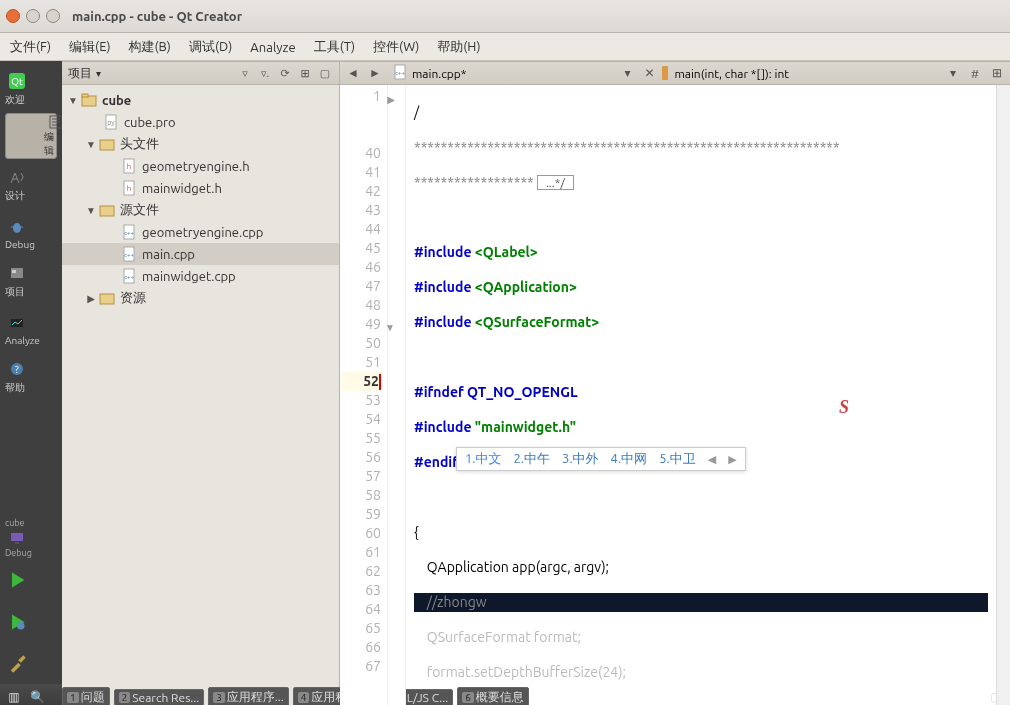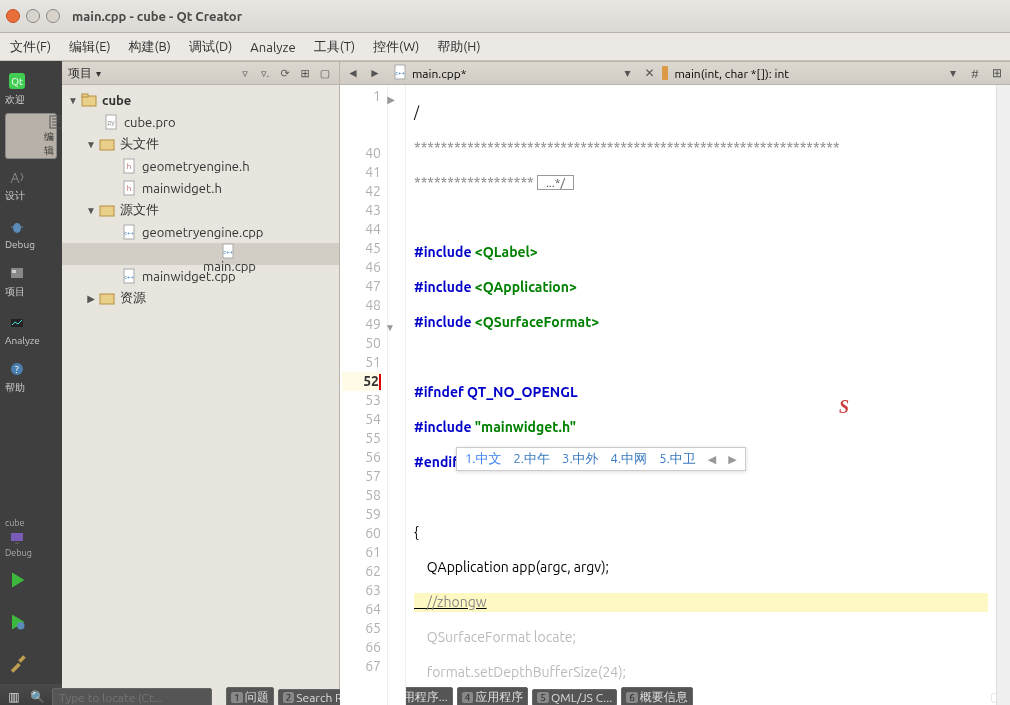--- a/index.html
+++ b/index.html
@@ -20,40 +20,40 @@
 .rail-green svg { fill: #3cb83c; }
 .rail-hammer svg { fill: #c0a050; }
 .main-col { flex: 1; display: flex; flex-direction: column; background: #d5d1ca; }
 .sub-row { flex: 1; display: flex; }
 .proj-panel { width: 278px; background: #e6e2db; display: flex; flex-direction: column; border-right: 1px solid #b8b3ab; }
 .panel-hdr { height: 24px; background: linear-gradient(#dcd8d0,#d0ccc4); display: flex; align-items: center; padding: 0 6px; font-size: 12px; color: #333; border-bottom: 1px solid #b8b3ab; border-top: 1px solid #b8b3ab; }
 .panel-hdr .spacer { flex: 1; }
 .panel-hdr .hicon { width: 16px; height: 16px; margin-left: 4px; display: flex; align-items: center; justify-content: center; font-size: 11px; color: #555; cursor: pointer; }
 .tree { flex: 1; overflow: auto; padding: 4px 0; font-size: 13px; color: #333; background: #e8e5df; }
 .tree-row { display: flex; align-items: center; height: 22px; padding-left: 4px; cursor: pointer; }
-.tree-row.selected { background: #d2cec6; flex-direction: column; }
+.tree-row.selected { background: #d2cec6; }
 .tree-row .arrow { width: 14px; display: inline-flex; justify-content: center; color: #555; font-size: 10px; }
 .tree-row .ficon { width: 18px; height: 16px; display: inline-flex; align-items: center; justify-content: center; margin-right: 4px; }
 .indent1 { padding-left: 22px; }
 .indent2 { padding-left: 40px; }
 .indent3 { padding-left: 58px; }
 .editor-col { flex: 1; display: flex; flex-direction: column; background: #fff; }
 .editor-toolbar { height: 24px; background: linear-gradient(#dcd8d0,#d0ccc4); display: flex; align-items: center; padding: 0 4px; gap: 4px; font-size: 12px; border-bottom: 1px solid #b8b3ab; border-top: 1px solid #b8b3ab; }
 .etb-btn { width: 18px; height: 18px; display: flex; align-items: center; justify-content: center; cursor: pointer; color: #555; }
 .etb-file { flex: 0 0 auto; display: flex; align-items: center; gap: 4px; padding: 0 4px; }
 .etb-crumb { flex: 1; display: flex; align-items: center; gap: 6px; }
 .crumb-bar { display: inline-block; width: 6px; height: 14px; background: #d94; border-radius: 1px; }
 .code-area { flex: 1; display: flex; font-family: "Consolas","Monaco",monospace; font-size: 14px; overflow: hidden; position: relative; }
 .gutter { width: 48px; background: #fff; color: #b0b0b0; text-align: right; padding: 2px 6px 2px 2px; border-right: 1px solid #eee; user-select: none; }
 .gutter .ln { height: 19px; line-height: 19px; position: relative; }
 .gutter .ln .fold { position: absolute; right: -14px; top: 3px; font-size: 10px; color: #999; }
 .foldcol { width: 18px; background: #fff; border-right: 1px solid #eee; }
 .code { flex: 1; padding: 2px 8px; white-space: pre; color: #000; position: relative; }
 .code .line { height: 19px; line-height: 19px; }
-.code .hl-line { background: #fef9c3; text-decoration: underline; }
+.code .hl-line { background: #0f172a; }
 .kw { color: #a0a000; font-weight: bold; }
 .pp { color: #0000c8; font-weight: bold; }
 .inc { color: #008000; font-weight: bold; }
 .cmt { color: #888; }
 .dimmed { color: #bbb; }
 .foldbox { border: 1px solid #999; padding: 0 8px; font-size: 12px; color: #555; background: #fff; }
 .ime-popup { position: absolute; left: 50px; top: 362px; background: #fff; border: 1px solid #ccc; padding: 2px 8px; font-size: 13px; display: flex; gap: 12px; align-items: center; box-shadow: 0 1px 4px rgba(0,0,0,.15); font-family: sans-serif; }
 .ime-cand { color: #3a7ac0; }
 .ime-cand.first { color: #3b82f6; }
 .ime-arrow { color: #999; font-size: 11px; }
@@ -367,21 +367,21 @@
 <div class="line"><span class="pp">#include </span><span class="inc">&lt;QApplication&gt;</span></div>
 <div class="line"><span class="pp">#include </span><span class="inc">&lt;QSurfaceFormat&gt;</span></div>
 <div class="line"></div>
 <div class="line"><span class="pp">#ifndef QT_NO_OPENGL</span></div>
 <div class="line"><span class="pp">#include </span><span class="inc">"mainwidget.h"</span></div>
 <div class="line"><span class="pp">#endif</span></div>
 <div class="line"></div>
 <div class="line"><span>{</span></div>
 <div class="line"><span>    QApplication app(argc, argv);</span></div>
 <div class="line hl-line"><span class="cmt">    //zhongw</span></div>
-<div class="line"><span class="dimmed">    QSurfaceFormat locate;</span></div>
+<div class="line"><span class="dimmed">    QSurfaceFormat format;</span></div>
 <div class="line"><span class="dimmed">    format.setDepthBufferSize(24);</span></div>
 
 
 
 
 
 
 
 
 
@@ -403,21 +403,20 @@
           <div class="scrollbar"></div>
         </div>
       </div>
     </div>
   </div>
 </div>
 
 <div class="bottombar">
   <span class="bb-icon">▥</span>
   <span class="bb-icon">🔍</span>
-  <input class="locator" placeholder="Type to locate (Ct..." style="">
   <span style="flex:0 0 6px"></span>
   <span class="bb-tab">
       <span class="bb-num">1</span>
       <span>问题</span>
     </span>
   <span class="bb-tab">
       <span class="bb-num">2</span>
       <span>Search Res...</span>
     </span>
   <span class="bb-tab">

